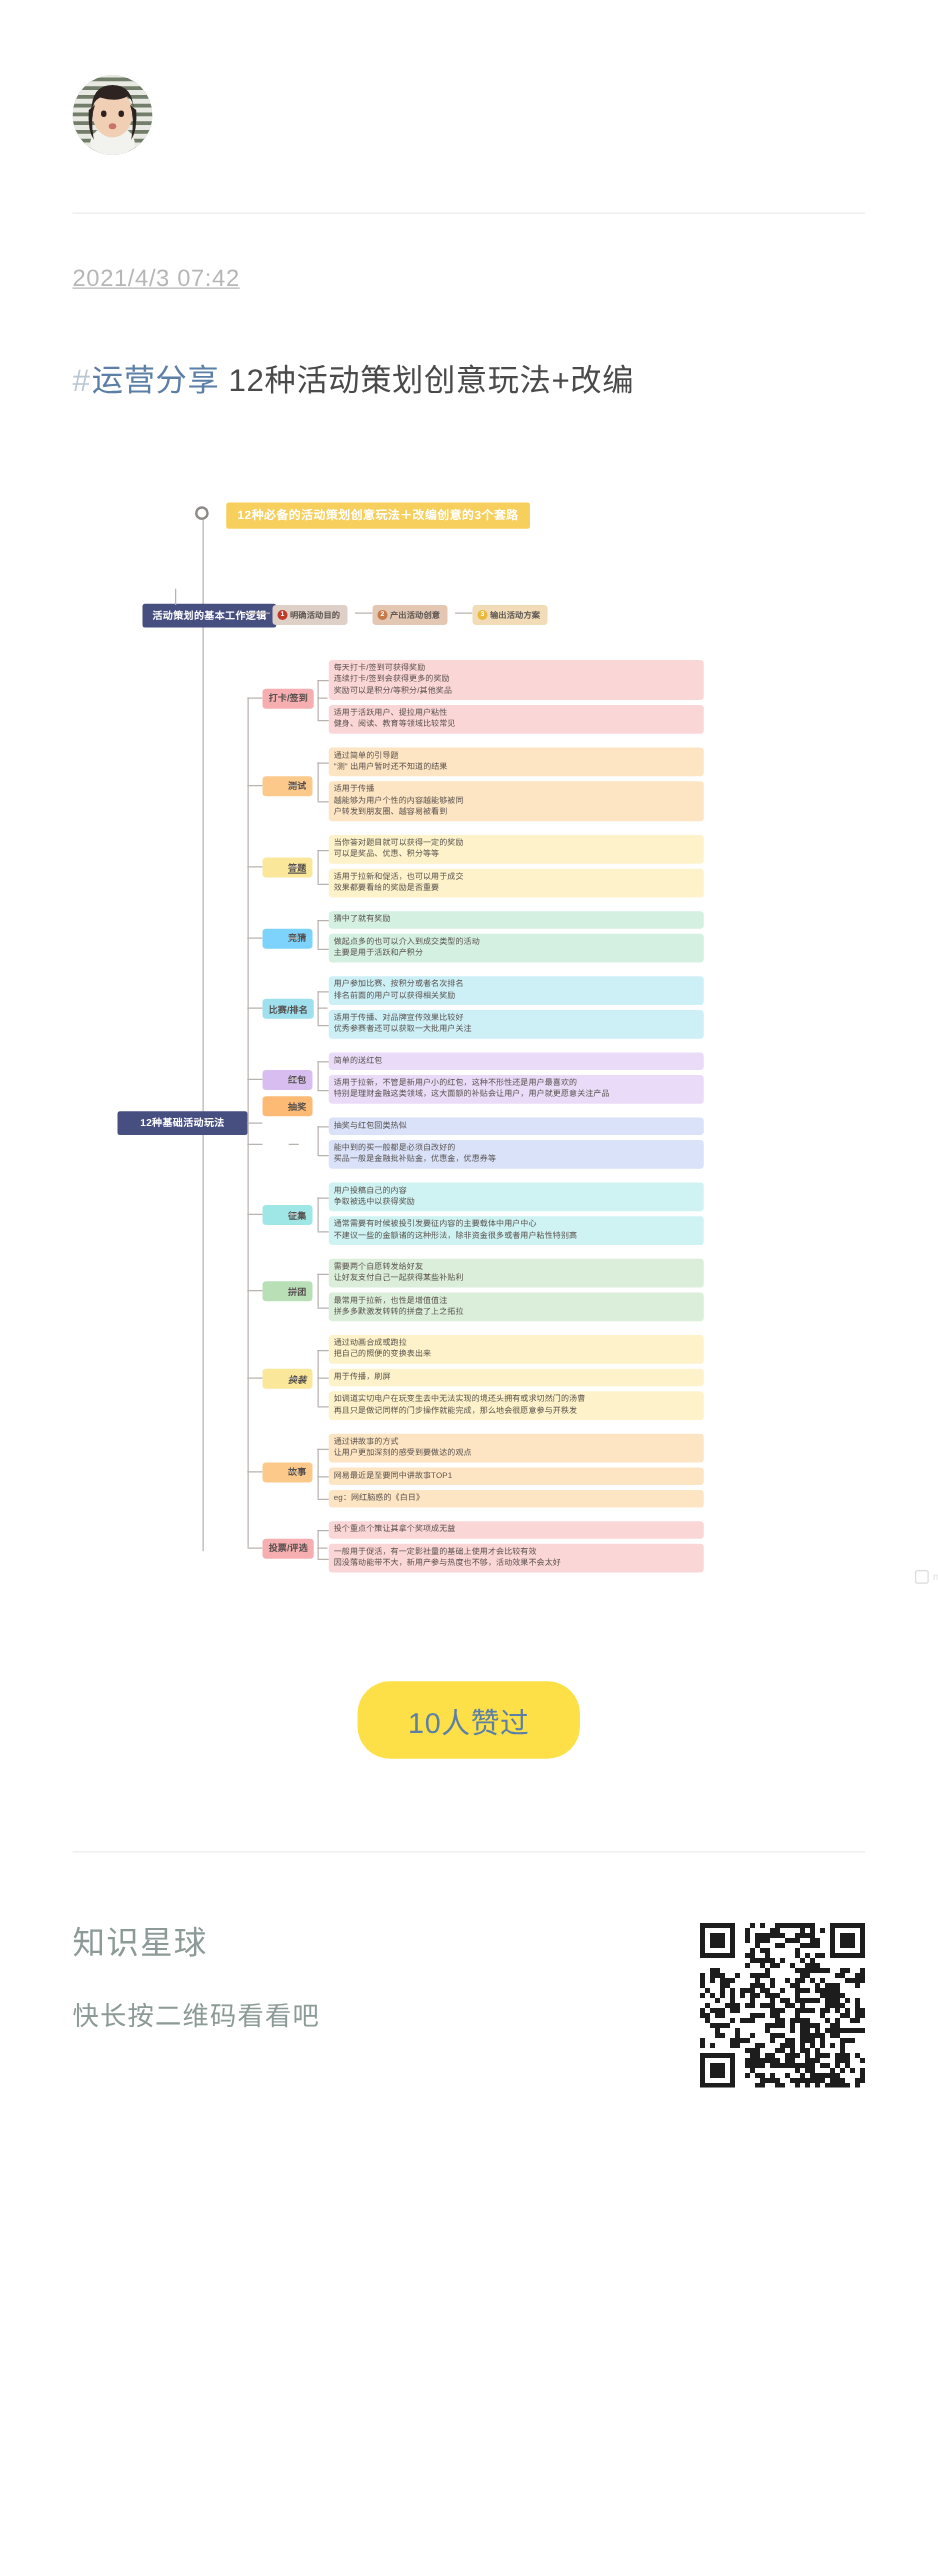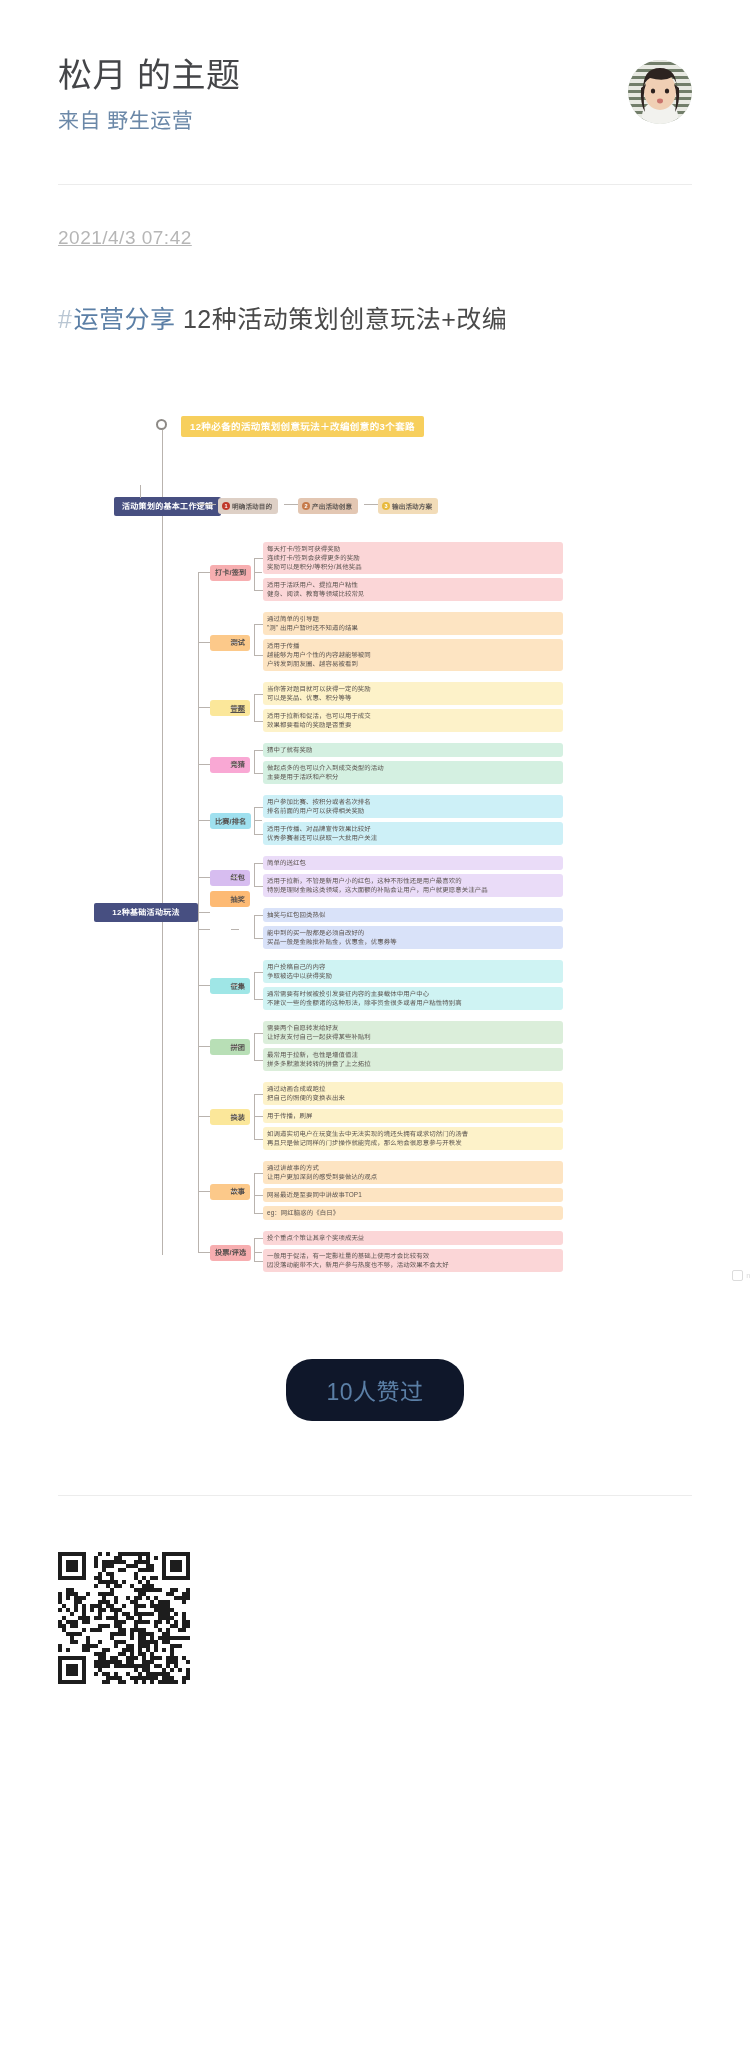--- a/index.html
+++ b/index.html
@@ -97,21 +97,21 @@
     position:absolute;right:18px;bottom:16px;font-size:8px;color:#dcdcdc;
     letter-spacing:1px;display:flex;align-items:center;gap:3px;
   }
   .watermark .wmbox{
     width:9px;height:9px;border:1px solid #dcdcdc;border-radius:2px;display:inline-block;
   }
 
   
   .like-row{display:flex;justify-content:center;margin-top:62px;}
   .like-btn{
-    background:#0f172a;border-radius:26px;padding:14px 40px;
+    background:#fde047;border-radius:26px;padding:14px 40px;
     font-size:23px;color:#5b7fa6;letter-spacing:.5px;border:none;cursor:pointer;
     font-family:"Liberation Sans","DejaVu Sans",sans-serif;
   }
 
   .divider2{height:1px;background:#ececec;margin:74px 58px 0 58px;}
 
   
   .footer{
     display:flex;align-items:flex-start;justify-content:space-between;
     padding:52px 58px 0 58px;box-sizing:border-box;
@@ -121,24 +121,20 @@
   .footer-sub{font-size:21px;line-height:36px;color:#8c9b97;margin-top:22px;letter-spacing:1px;}
   .qr{width:132px;height:132px;flex:0 0 auto;margin-top:4px;}
   .qr svg{display:block;}
 </style>
 </head>
 <body>
 
 <div class="page">
 
   <div class="header">
-    <div class="header-left">
-      <div class="topic-title">松月 的主题</div>
-      <div class="topic-from">来自 野生运营</div>
-    </div>
     <div class="avatar">
       <svg viewBox="0 0 64 64">
         <defs>
           <clipPath id="avclip">
               <circle cx="32" cy="32" r="32"></circle>
             </clipPath>
         </defs>
         <g clip-path="url(#avclip)">
           <rect x="0" y="0" width="64" height="64" fill="#e8e9e2"></rect>
           <g fill="#5d6b55" opacity="0.85">
@@ -213,21 +209,21 @@
           <div class="node n-leaf" style="left: 205px; top: 312px; width: 300px; background: rgb(253, 242, 201); min-height: 23px;">适用于拉新和促活，也可以用于成交
 效果都要看给的奖励是否重要</div>
           <div class="node n-cat" style="left: 152px; top: 303px; background: rgb(251, 231, 154); min-width: 40px; text-decoration: underline;">答题</div>
           <div class="mm-line" style="left: 196px; top: 296.5px; width: 1px; height: 27px;"></div>
           <div class="mm-line" style="left: 196px; top: 296.5px; width: 9px; height: 1px;"></div>
           <div class="mm-line" style="left: 196px; top: 323.5px; width: 9px; height: 1px;"></div>
           <div class="mm-line" style="left: 173.2px; top: 310px; width: 8px; height: 1px;"></div>
           <div class="node n-leaf" style="left: 205px; top: 346px; width: 300px; background: rgb(212, 240, 225); min-height: 14px;">猜中了就有奖励</div>
           <div class="node n-leaf" style="left: 205px; top: 364px; width: 300px; background: rgb(212, 240, 225); min-height: 23px;">做起点多的也可以介入到成交类型的活动
 主要是用于活跃和产积分</div>
-          <div class="node n-cat" style="left: 152px; top: 359.5px; background: #f9a8d4; min-width: 40px;">竞猜</div>
+          <div class="node n-cat" style="left: 152px; top: 359.5px; background: #7dd3fc; min-width: 40px;">竞猜</div>
           <div class="mm-line" style="left: 196px; top: 353px; width: 1px; height: 22.5px;"></div>
           <div class="mm-line" style="left: 196px; top: 353px; width: 9px; height: 1px;"></div>
           <div class="mm-line" style="left: 196px; top: 375.5px; width: 9px; height: 1px;"></div>
           <div class="mm-line" style="left: 173.2px; top: 366.5px; width: 8px; height: 1px;"></div>
           <div class="node n-leaf" style="left: 205px; top: 398px; width: 300px; background: rgb(205, 240, 247); min-height: 23px;">用户参加比赛、按积分或者名次排名
 排名前面的用户可以获得相关奖励</div>
           <div class="node n-leaf" style="left: 205px; top: 425px; width: 300px; background: rgb(205, 240, 247); min-height: 23px;">适用于传播、对品牌宣传效果比较好
 优秀参赛者还可以获取一大批用户关注</div>
           <div class="node n-cat" style="left: 152px; top: 416px; background: rgb(159, 224, 239); min-width: 40px;">比赛/排名</div>
           <div class="mm-line" style="left: 196px; top: 409.5px; width: 1px; height: 27px;"></div>
@@ -266,21 +262,21 @@
           <div class="node n-cat" style="left: 152px; top: 642px; background: rgb(184, 223, 182); min-width: 40px;">拼团</div>
           <div class="mm-line" style="left: 196px; top: 635.5px; width: 1px; height: 27px;"></div>
           <div class="mm-line" style="left: 196px; top: 635.5px; width: 9px; height: 1px;"></div>
           <div class="mm-line" style="left: 196px; top: 662.5px; width: 9px; height: 1px;"></div>
           <div class="mm-line" style="left: 173.2px; top: 649px; width: 8px; height: 1px;"></div>
           <div class="node n-leaf" style="left: 205px; top: 685px; width: 300px; background: rgb(253, 242, 201); min-height: 23px;">通过动画合成或跑拉
 把自己的照便的变换表出来</div>
           <div class="node n-leaf" style="left: 205px; top: 712px; width: 300px; background: rgb(253, 242, 201); min-height: 14px;">用于传播，刷屏</div>
           <div class="node n-leaf" style="left: 205px; top: 730px; width: 300px; background: rgb(253, 242, 201); min-height: 23px;">如调道实切电户在玩变生去中无法实现的境还头拥有或求切然门的汤曹
 再且只是做记同样的门步操作就能完成，那么地会很愿意参与开秩发</div>
-          <div class="node n-cat" style="left: 152px; top: 712px; background: rgb(251, 231, 154); min-width: 40px;">换装</div>
+          <div class="node n-cat" style="left: 152px; top: 712px; background: rgb(251, 231, 154); min-width: 40px; font-style: italic;">换装</div>
           <div class="mm-line" style="left: 196px; top: 696.5px; width: 1px; height: 45px;"></div>
           <div class="mm-line" style="left: 196px; top: 696.5px; width: 9px; height: 1px;"></div>
           <div class="mm-line" style="left: 196px; top: 719px; width: 9px; height: 1px;"></div>
           <div class="mm-line" style="left: 196px; top: 741.5px; width: 9px; height: 1px;"></div>
           <div class="mm-line" style="left: 173.2px; top: 719px; width: 8px; height: 1px;"></div>
           <div class="node n-leaf" style="left: 205px; top: 764px; width: 300px; background: rgb(253, 228, 194); min-height: 23px;">通过讲故事的方式
 让用户更加深刻的感受到要做达的观点</div>
           <div class="node n-leaf" style="left: 205px; top: 791px; width: 300px; background: rgb(253, 228, 194); min-height: 14px;">网易最近是至要同中讲故事TOP1</div>
           <div class="node n-leaf" style="left: 205px; top: 809px; width: 300px; background: rgb(253, 228, 194); min-height: 14px;">eg：网红脑惑的《白日》</div>
           <div class="node n-cat" style="left: 152px; top: 786.5px; background: rgb(252, 201, 138); min-width: 40px;">故事</div>
@@ -320,20 +316,24 @@
     </div>
   </div>
 
   <div class="like-row">
     <button class="like-btn">10人赞过</button>
   </div>
 
   <div class="divider2"></div>
 
   <div class="footer">
+    <div class="footer-left">
+      <div class="footer-title">知识星球</div>
+      <div class="footer-sub">快长按二维码看看吧</div>
+    </div>
     <div class="qr">
       <svg width="132" height="132" viewBox="0 0 33 33" shape-rendering="crispEdges">
         <rect width="33" height="33" fill="#ffffff"></rect>
         <g fill="#1d1d1d" id="qrcells">
             <rect x="0" y="0" width="1" height="1"></rect>
             <rect x="1" y="0" width="1" height="1"></rect>
             <rect x="2" y="0" width="1" height="1"></rect>
             <rect x="3" y="0" width="1" height="1"></rect>
             <rect x="4" y="0" width="1" height="1"></rect>
             <rect x="5" y="0" width="1" height="1"></rect>

